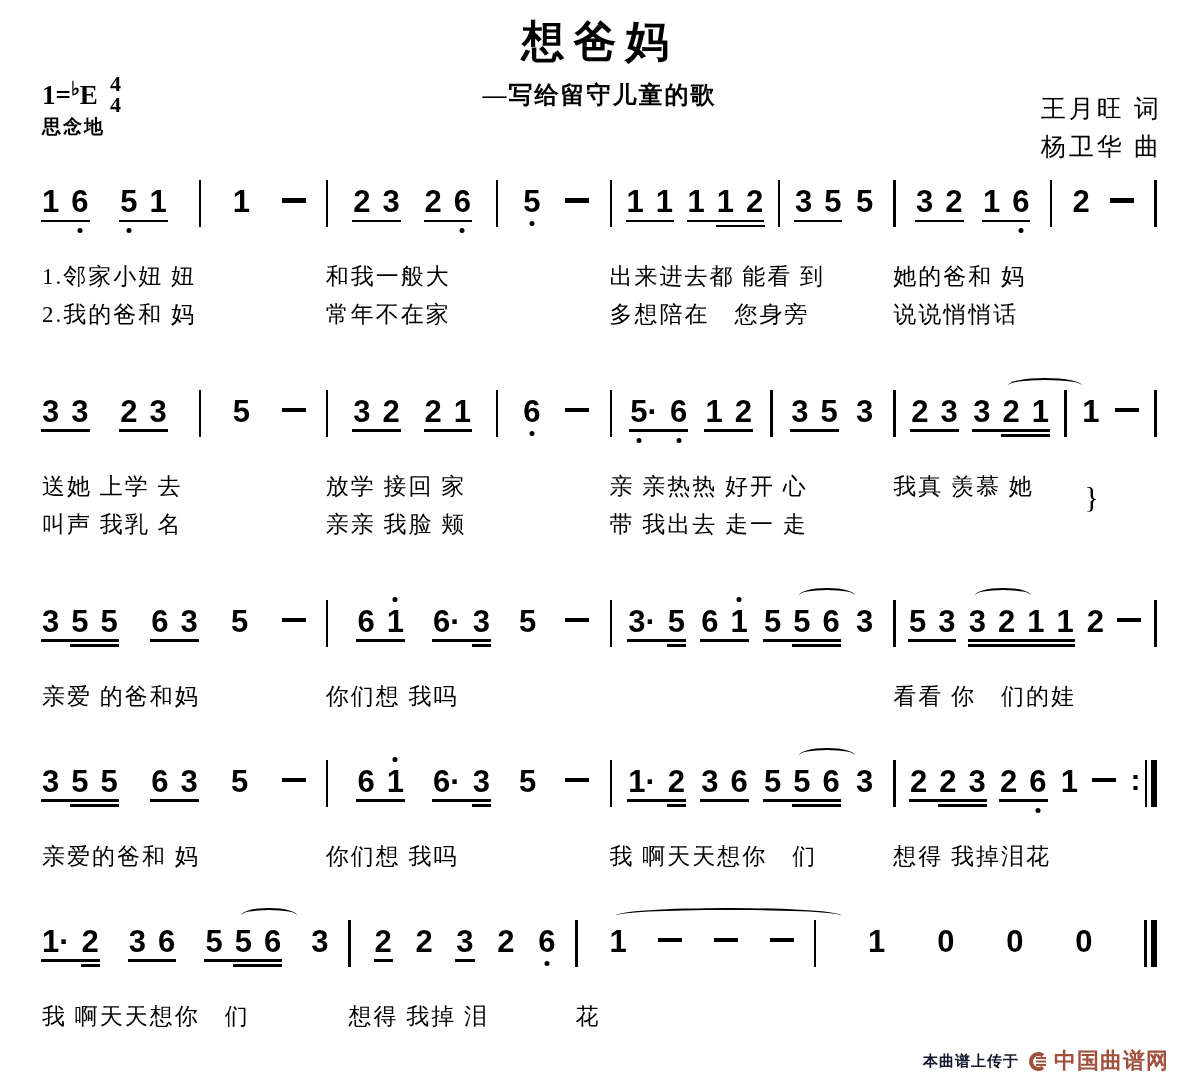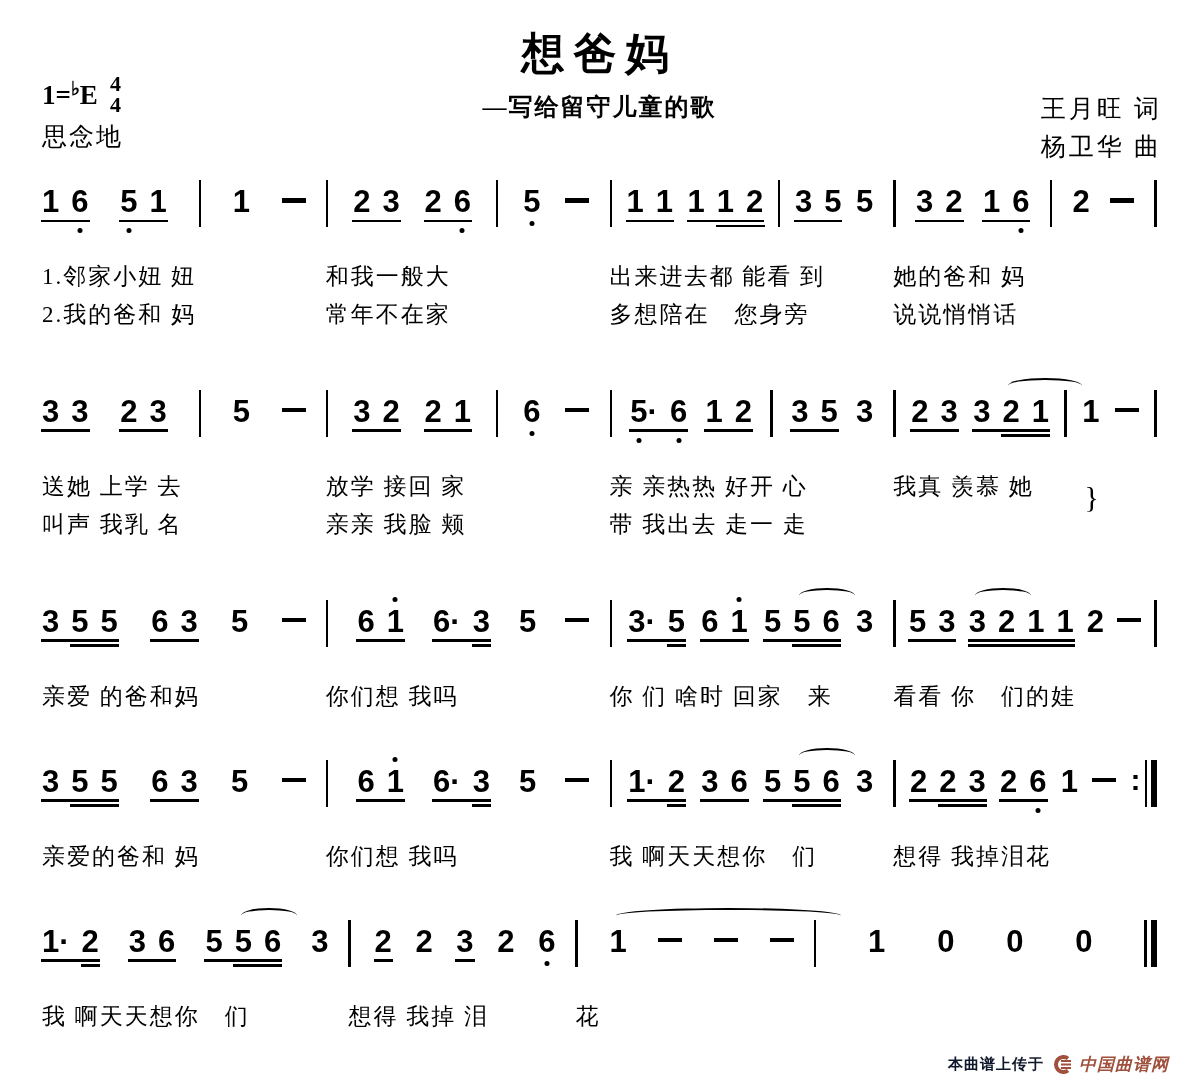--- a/index.html
+++ b/index.html
@@ -1,27 +1,27 @@
 <!DOCTYPE html>
 <html><head>
 <meta charset="utf-8">
 <style>
   html,body{margin:0;padding:0;background:#fff;}
   body{width:1199px;height:1088px;position:relative;overflow:hidden;color:#000;
        font-family:"Liberation Serif",serif;}
   
   .header{position:relative;height:180px;}
-  .title{text-align:center;font-size:43px;font-weight:bold;letter-spacing:9px;padding-top:25px;}
+  .title{text-align:center;font-size:43px;font-weight:bold;letter-spacing:9px;padding-top:13px;}
   .subtitle{text-align:center;font-size:24px;font-weight:bold;margin-top:8px;letter-spacing:2px;}
   .keyblock{position:absolute;left:42px;top:74px;font-weight:bold;font-size:27px;white-space:nowrap;}
   .flat{font-size:19px;vertical-align:9px;font-weight:bold;}
   .timefrac{display:inline-block;vertical-align:-8px;margin-left:12px;font-size:22px;
             line-height:0.95;text-align:center;font-weight:bold;}
   .timefrac span{display:block;}
-  .tempo{position:absolute;left:42px;top:120px;font-size:25px;letter-spacing:2px;}
+  .tempo{position:absolute;left:42px;top:114px;font-size:19px;letter-spacing:2px;font-weight:bold;}
   .credits{position:absolute;right:37px;top:90px;font-size:25px;text-align:right;
            line-height:1.5;letter-spacing:3px;}
   
   #score{padding:6px 0 0 0;}
   .system{display:flex;padding:0 26px 0 38px;margin-bottom:62px;}
   .system.one{margin-bottom:50px;}
   .col{position:relative;box-sizing:border-box;}
   .notes{display:flex;align-items:flex-start;justify-content:space-between;
          padding:0 16px 0 4px;height:58px;font-family:"Liberation Sans",sans-serif;}
   .note{position:relative;display:inline-block;font-weight:bold;font-size:31px;line-height:1;}
@@ -48,21 +48,21 @@
   .thin{width:2.5px;height:47px;background:#000;}
   .thick{width:6px;height:47px;background:#000;}
   .lyrics{margin-top:14px;padding-left:4px;}
   .lyric{font-size:23px;letter-spacing:2px;line-height:1.65;white-space:nowrap;}
   .lyric.small{font-size:21px;letter-spacing:0;}
   .brace{position:absolute;right:74px;top:84px;font-size:30px;}
   
   .watermark{position:absolute;right:30px;bottom:12px;display:flex;align-items:center;gap:7px;
              font-family:"Liberation Sans",sans-serif;}
   .wm-prefix{font-size:15px;font-weight:bold;color:#0f172a;letter-spacing:1px;}
-  .wm-site{font-size:17px;font-weight:bold;font-style:italic;letter-spacing:1px;}
+  .wm-site{font-size:22px;font-weight:bold;letter-spacing:1px;}
   .wm-logo{display:inline-block;}
 </style>
 </head>
 <body>
 
 <div class="page">
 
   <div class="header">
     <div class="title">想爸妈</div>
     <div class="subtitle">—写给留守儿童的歌</div>
@@ -326,23 +326,20 @@
             </span>
             <span class="grp">
               <span class="note">5</span>
               <span class="note u2">5<i class="tie tie-s"></i></span>
               <span class="note u2">6</span>
               <i class="ul1"></i>
               <i class="ul2" style="left: 28px; width: 49px;"></i>
             </span>
             <span class="note">3</span>
           </div>
-          <div class="lyrics">
-            <div class="lyric">你 们 啥时 回家　来</div>
-          </div>
         </div>
         <div class="col" style="width: 25%;">
           <div class="notes">
             <span class="bar"></span>
             <span class="grp">
               <span class="note">5</span>
               <span class="note">3</span>
               <i class="ul1"></i>
             </span>
             <span class="grp">

